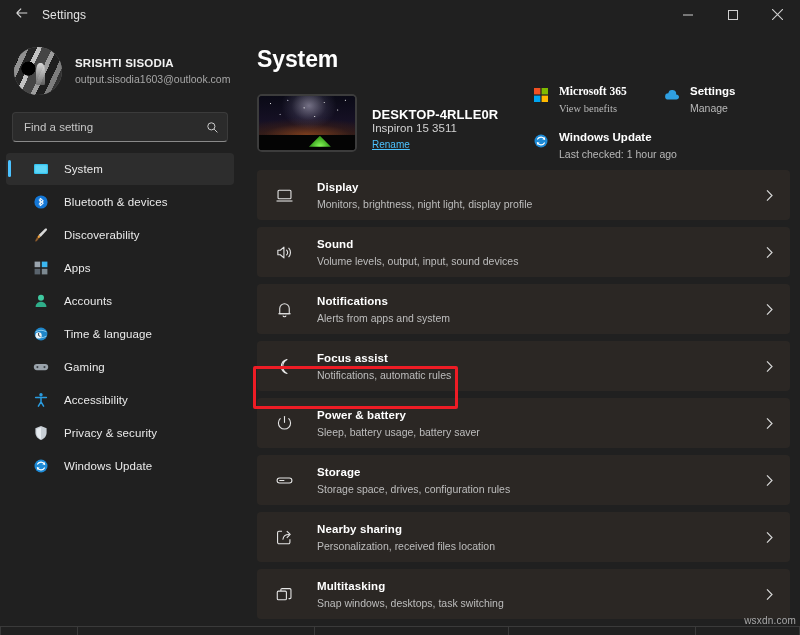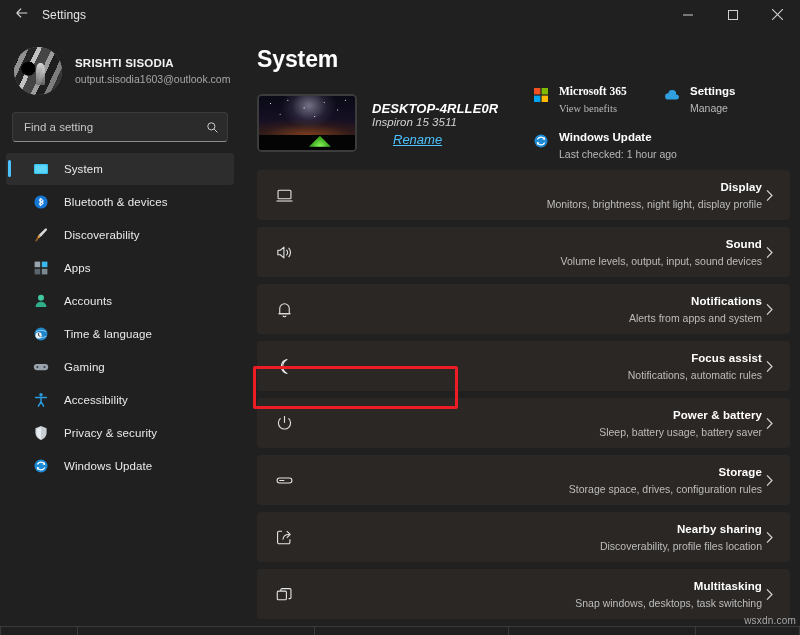--- a/index.html
+++ b/index.html
@@ -185,22 +185,21 @@
     font-size: 23px;
     font-weight: bold;
     color: #ffffff;
     margin: 16px 0 0 9px;
     letter-spacing: -.1px;
   }
 
   .hero {
     display: flex;
     margin: 21px 0 0 9px;
-    align-items: center;
-    font-style: italic;
+    align-items: flex-end;
   }
   .dev-thumb {
     width: 100px; height: 58px;
     flex: 0 0 100px;
     border-radius: 5px;
     border: 2px solid #3c3c3c;
     overflow: hidden;
     position: relative;
     background: #07080f;
   }
@@ -240,25 +239,24 @@
     font-size: 13px;
     font-weight: bold;
     color: #ffffff;
     letter-spacing: .1px;
   }
   .dev-model {
     font-size: 11.5px;
     color: #d2d2d2;
   }
   .dev-rename {
-    font-size: 13px;
+    font-size: 10px;
     color: #4cc2ff;
     margin-top: 4px;
     display: inline-block;
-    margin-left: 21px;
   }
 
   .hero-links {
     position: absolute;
     right: 10px; top: 54px;
     width: 258px;
   }
   .hl-row { display: flex; }
   .hl-cell { display: flex; align-items: flex-start; }
   .hl-cell.m365 { width: 131px; font-family: Liberation Serif, serif; }
@@ -299,21 +297,21 @@
     margin-bottom: 7px;
     position: relative;
   }
   .card-ico {
     width: 20px; height: 20px;
     flex: 0 0 20px;
     display: flex; align-items: center; justify-content: center;
     color: #e6e6e6;
   }
   .card-ico svg { width: 19px; height: 19px; display: block; }
-  .card-text { margin-left: 23px; flex: 1 1 auto; min-width: 0; text-align: right; }
+  .card-text { margin-left: 23px; flex: 1 1 auto; min-width: 0; }
   .card-title {
     font-size: 11.5px;
     font-weight: bold;
     color: #ffffff;
     line-height: 15px;
     letter-spacing: .1px;
   }
   .card-sub {
     font-size: 10.5px;
     color: #bdbdbd;
@@ -717,21 +715,21 @@
         <div class="card">
           <span class="card-ico">
             <svg viewBox="0 0 20 20" fill="none" stroke="currentColor" stroke-width="1.15">
               <path d="M7.4 3.4H4.2a1.5 1.5 0 00-1.5 1.5v10.2a1.5 1.5 0 001.5 1.5h10a1.5 1.5 0 001.5-1.5v-3.2" stroke-linejoin="round"></path>
               <path d="M8.4 11.8c.4-3.2 2.8-4.9 6.2-4.9" stroke-linecap="round"></path>
               <path d="M12.4 3.2l3.6 3.6-3.6 3.6" stroke-linejoin="round"></path>
             </svg>
           </span>
           <span class="card-text">
             <span class="card-title" style="display:block">Nearby sharing</span>
-            <span class="card-sub" style="display:block">Discoverability, profile files location</span>
+            <span class="card-sub" style="display:block">Personalization, received files location</span>
           </span>
           <span class="card-chev">
             <svg viewBox="0 0 9 13" fill="none" stroke="currentColor" stroke-width="1.2">
                 <path d="M2 1.3l5 5.2-5 5.2"></path>
               </svg>
           </span>
         </div>
 
         <div class="card">
           <span class="card-ico">

